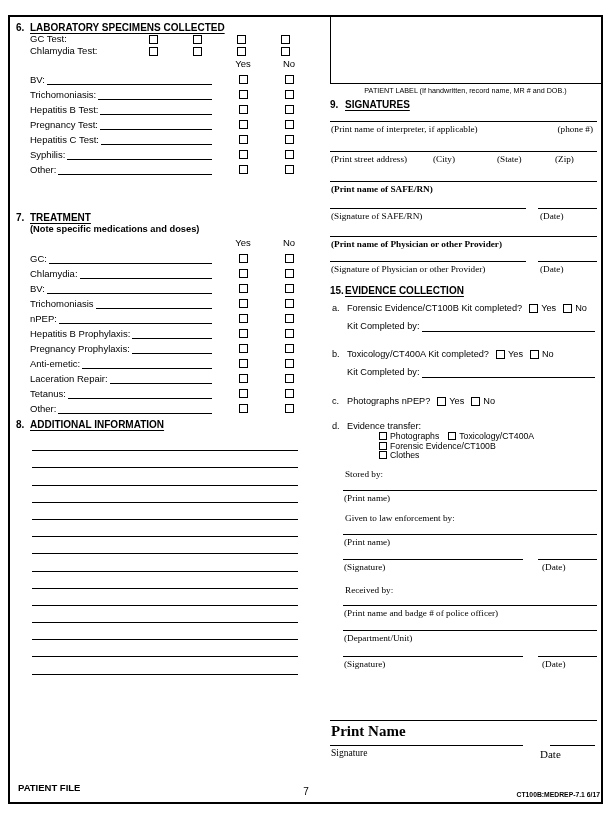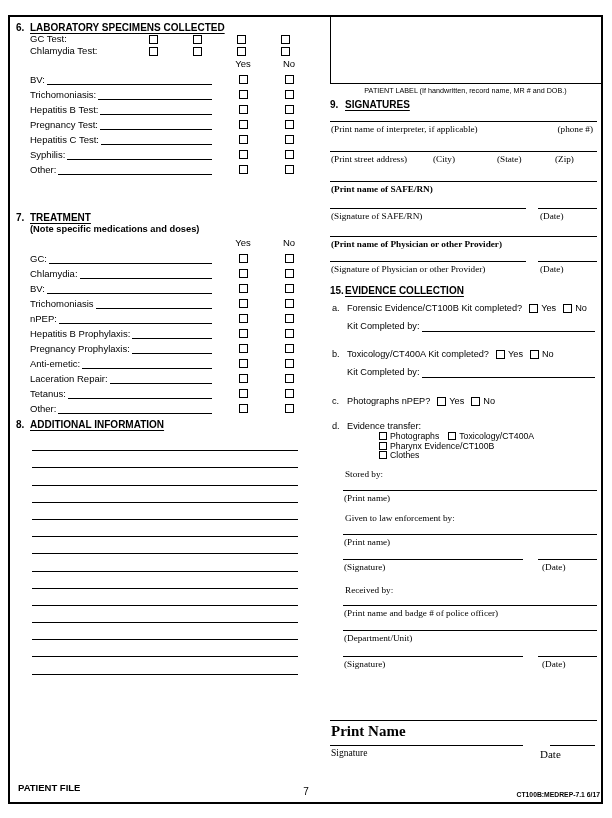--- a/index.html
+++ b/index.html
@@ -432,21 +432,21 @@
             <span class="opt-text">Photographs</span>
           </span>
           <span class="opt-group">
             <span class="cb"></span>
             <span class="opt-text">Toxicology/CT400A</span>
           </span>
         </div>
         <div class="d-opt-row">
           <span class="opt-group">
             <span class="cb"></span>
-            <span class="opt-text">Pharynx Evidence/CT100B</span>
+            <span class="opt-text">Forensic Evidence/CT100B</span>
           </span>
         </div>
         <div class="d-opt-row">
           <span class="opt-group">
             <span class="cb"></span>
             <span class="opt-text">Clothes</span>
           </span>
         </div>
       </div>
 

